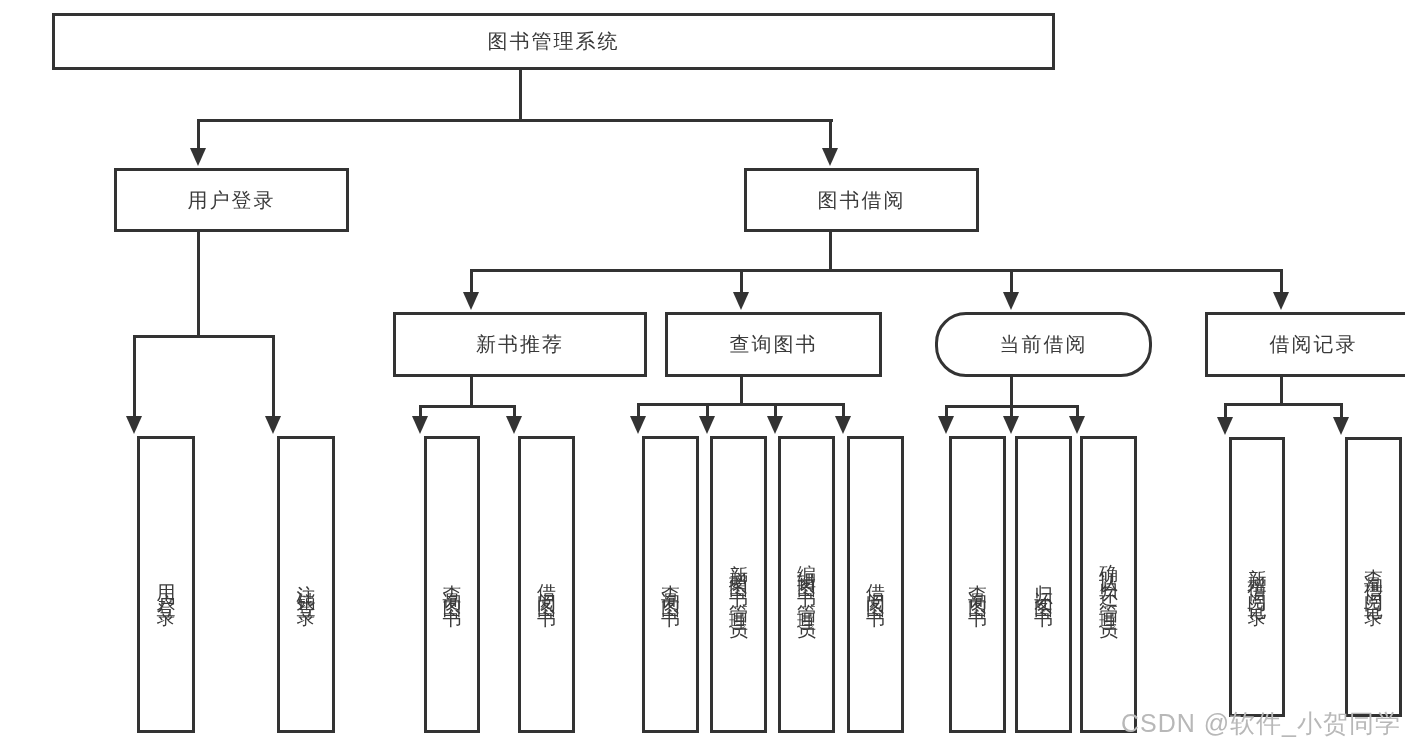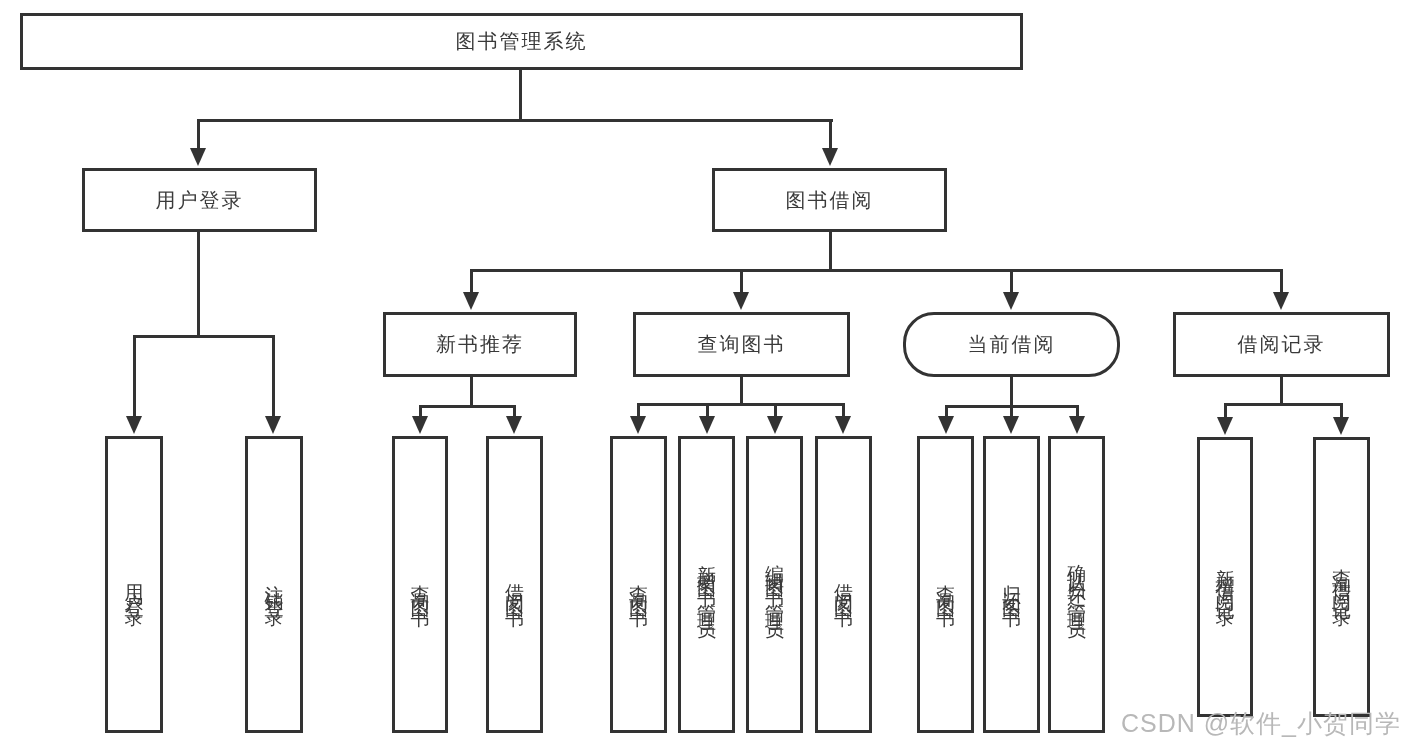--- a/index.html
+++ b/index.html
@@ -10,21 +10,21 @@
   }
   *{margin:0;padding:0;box-sizing:border-box;}
   html,body{background:var(--bg);}
   body{
     width:1405px;height:747px;position:relative;overflow:hidden;
     font-family:"Liberation Sans","DejaVu Sans",sans-serif;
     color:var(--text);
   }
   .node{
     position:absolute;border:3px solid var(--line);background:var(--bg);
-    display:flex;align-items:center;justify-content:center;
+    display:flex;align-items:center;justify-content:center;margin-left:32px;
   }
   .hbox{font-size:20px;letter-spacing:2px;}
   .leaf .vtext{
     writing-mode:vertical-rl;text-orientation:mixed;
     font-size:19px;line-height:1.05;letter-spacing:8px;
     white-space:nowrap;
   }
   .vl{position:absolute;width:3px;background:var(--line);}
   .hl{position:absolute;height:3px;background:var(--line);}
   .ah{position:absolute;width:0;height:0;
@@ -67,21 +67,21 @@
 <div class="hl" style="left:470px;top:269px;width:813px;"></div>
 <div class="vl" style="left:470px;top:269px;height:23px;"></div>
 <div class="ah" style="left:463px;top:292px;"></div>
 <div class="vl" style="left:740px;top:269px;height:23px;"></div>
 <div class="ah" style="left:733px;top:292px;"></div>
 <div class="vl" style="left:1010px;top:269px;height:23px;"></div>
 <div class="ah" style="left:1003px;top:292px;"></div>
 <div class="vl" style="left:1280px;top:269px;height:23px;"></div>
 <div class="ah" style="left:1273px;top:292px;"></div>
 
-<div class="node hbox" style="left:383px;top:312px;width:194px;height:65px;">
+<div class="node hbox" style="left:361px;top:312px;width:254px;height:65px;">
   <span>新书推荐</span>
 </div>
 <div class="node hbox" style="left:633px;top:312px;width:217px;height:65px;">
   <span>查询图书</span>
 </div>
 <div class="node hbox" style="left:903px;top:312px;width:217px;height:65px;border-radius:31px;">
   <span>当前借阅</span>
 </div>
 <div class="node hbox" style="left:1173px;top:312px;width:217px;height:65px;">
   <span>借阅记录</span>

